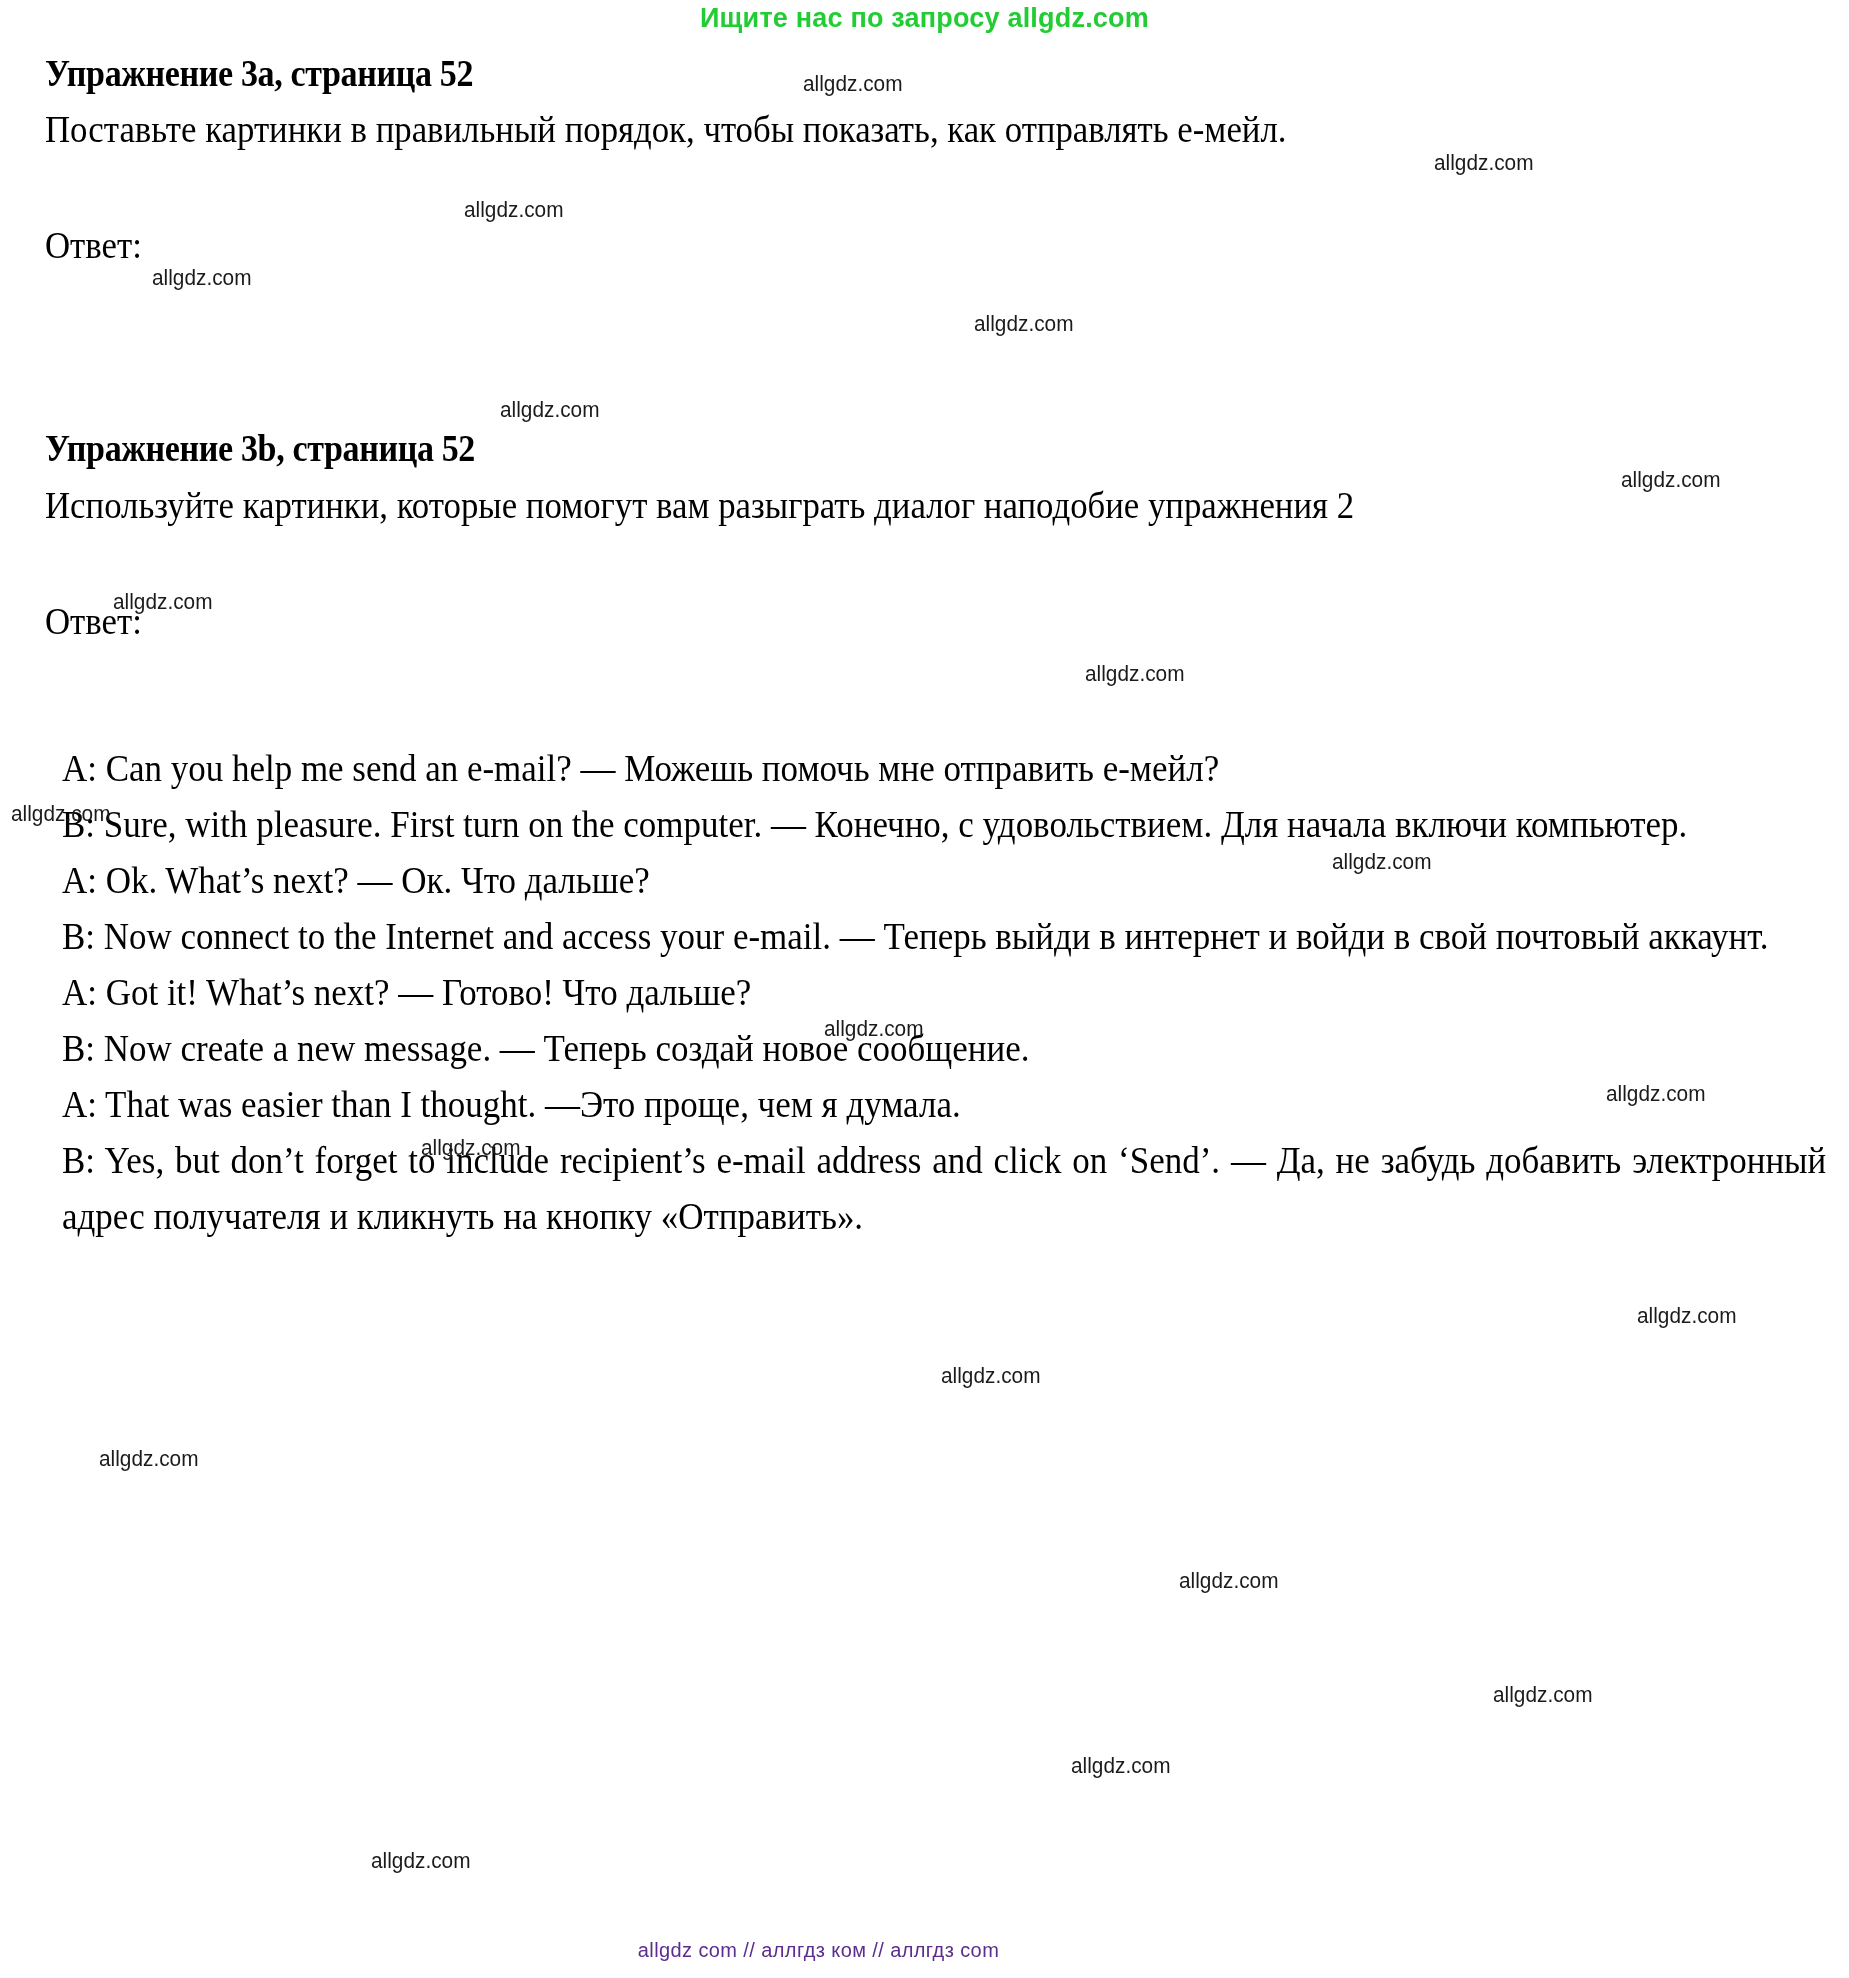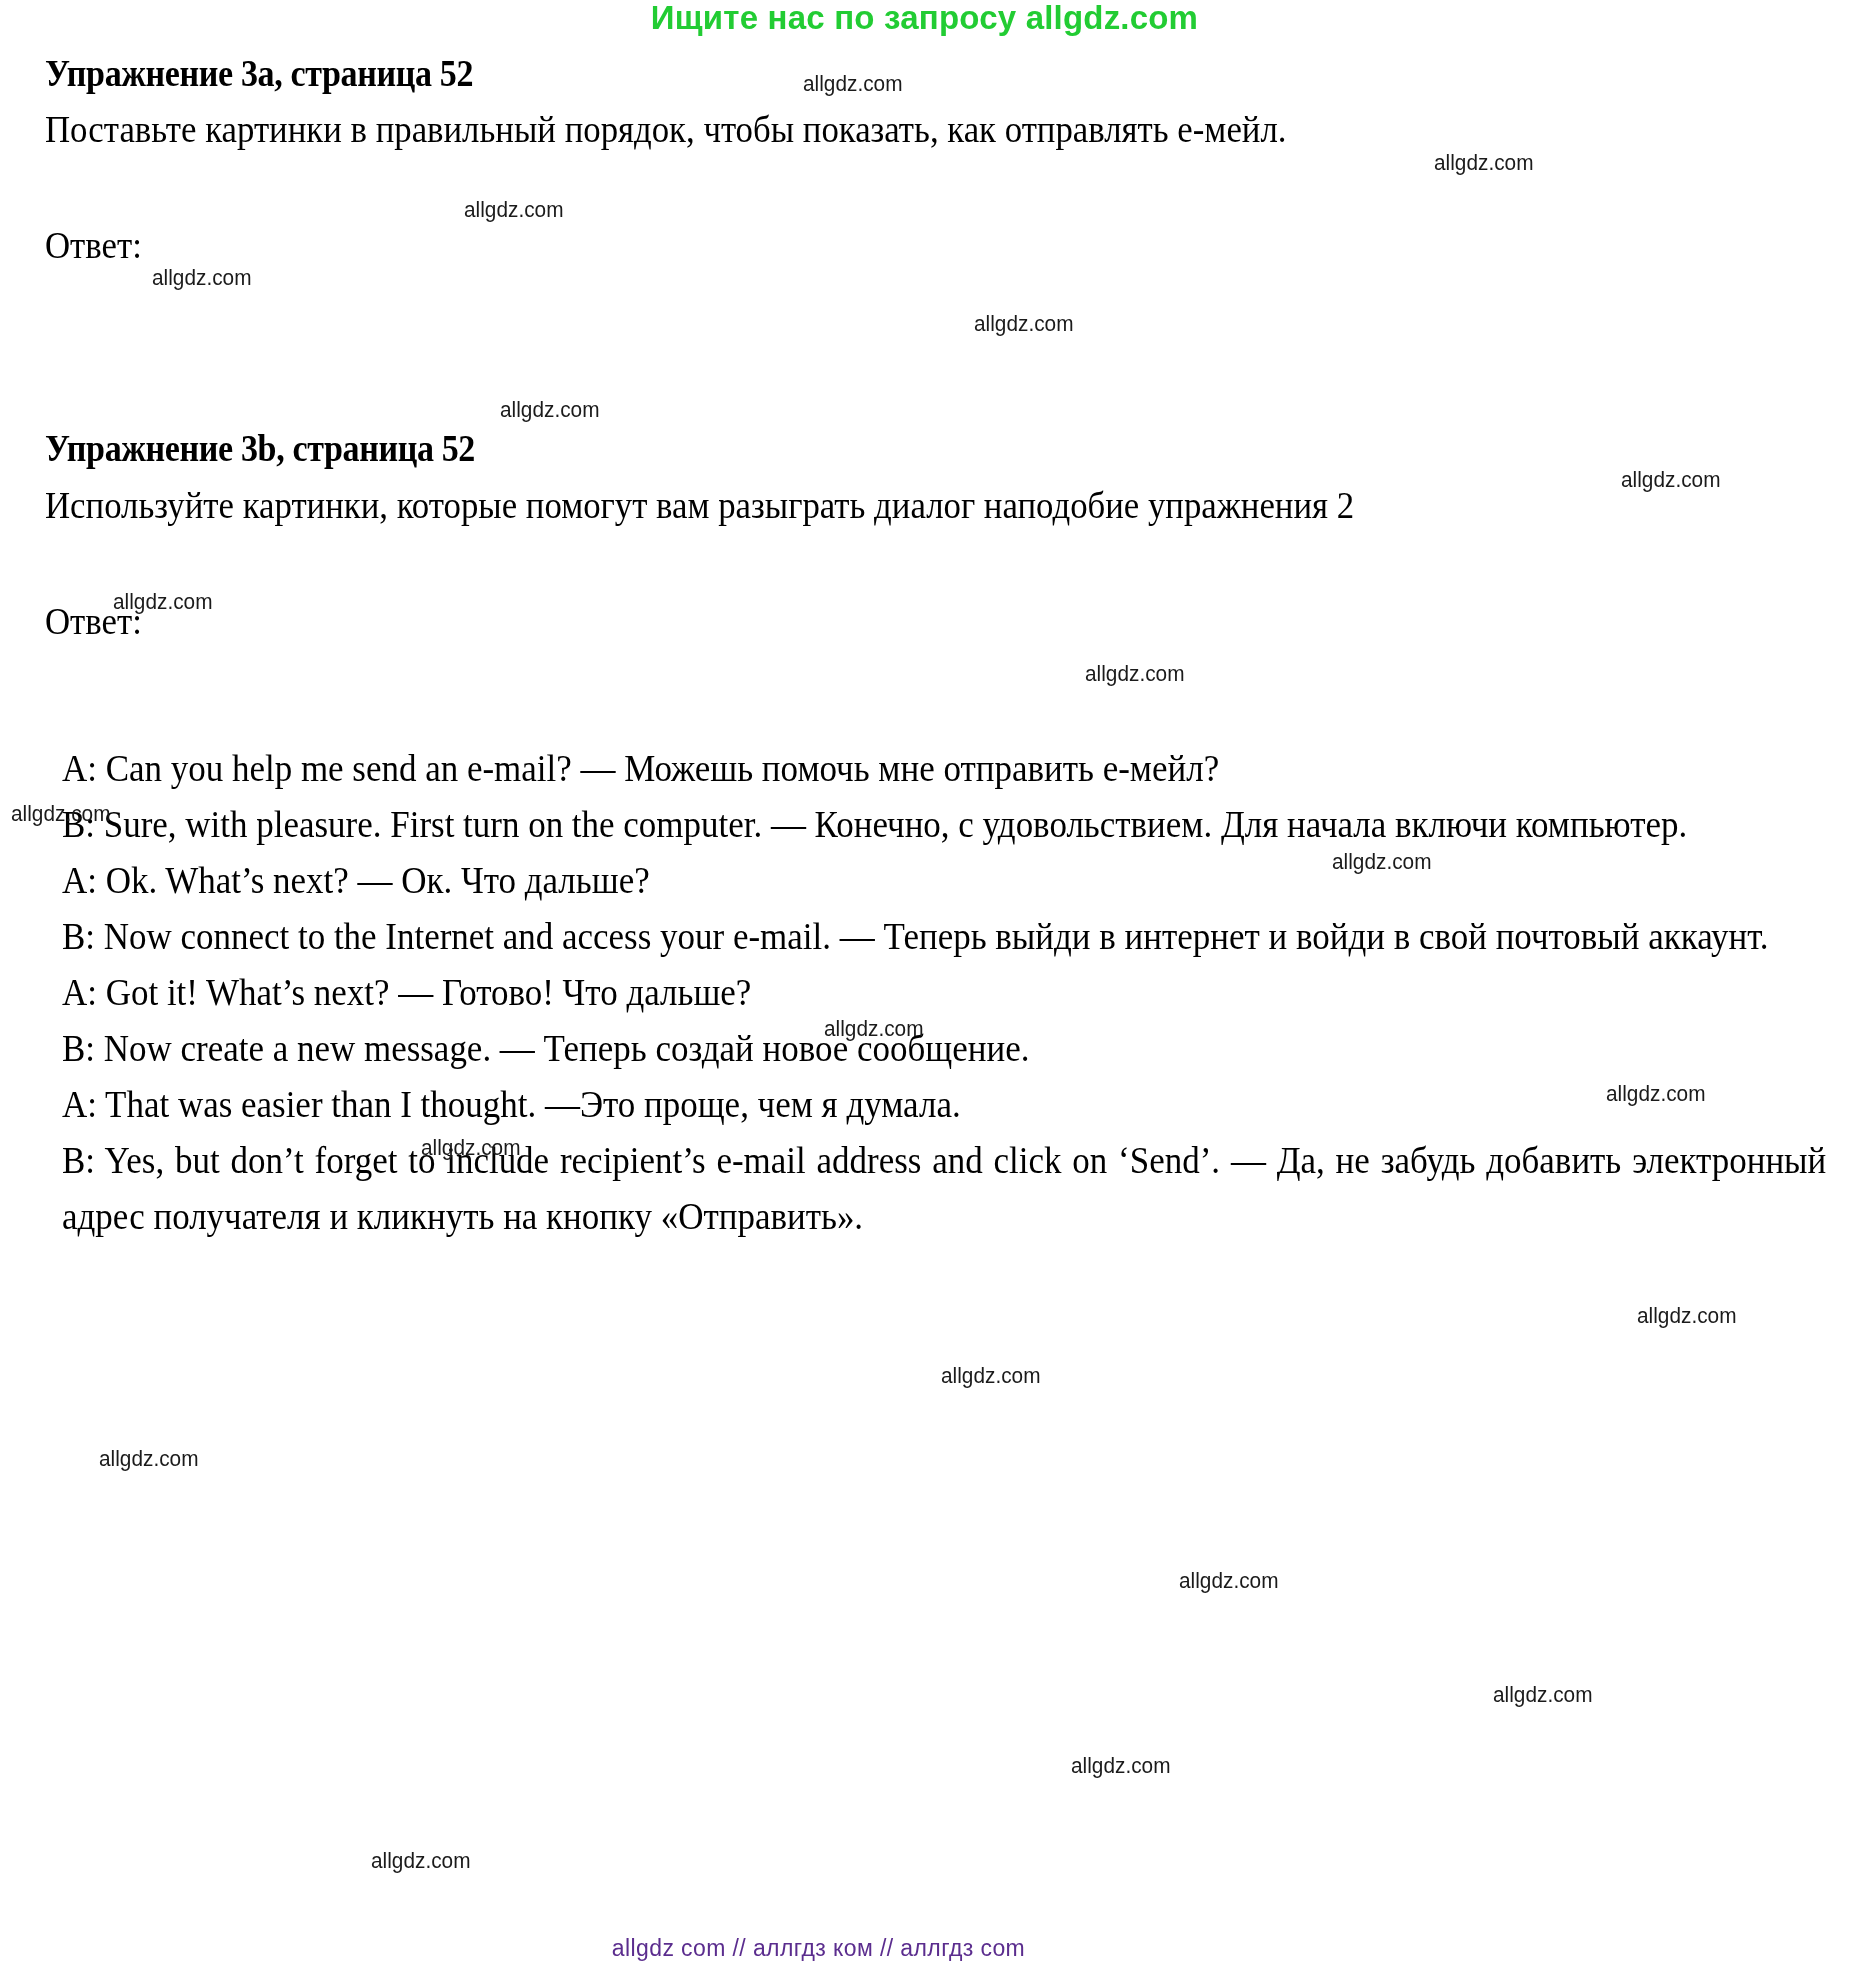--- a/index.html
+++ b/index.html
@@ -18,21 +18,21 @@
 
   
   .promo-banner {
     position: absolute;
     top: 0px;
     left: 0px;
     width: 1849px;
     height: 39px;
     text-align: center;
     font-family: "Liberation Sans", "DejaVu Sans", sans-serif;
-    font-size: 33px;
+    font-size: 27px;
     font-weight: 600;
     color: #22cc33;
     line-height: 36px;
     letter-spacing: 0.2px;
     white-space: nowrap;
   }
 
   
   .content {
     position: absolute;
@@ -116,21 +116,21 @@
   }
 
   
   .site-footer {
     position: absolute;
     left: 0px;
     bottom: 16px;
     width: 1637px;
     text-align: center;
     font-family: "Liberation Sans", "DejaVu Sans", sans-serif;
-    font-size: 23px;
+    font-size: 20px;
     color: #5b2d8e;
     letter-spacing: 0.4px;
     white-space: nowrap;
   }
 </style>
 </head>
 <body>
 
 <div class="promo-banner" style="color: rgb(34, 204, 51);">Ищите нас по запросу allgdz.com</div>
 

